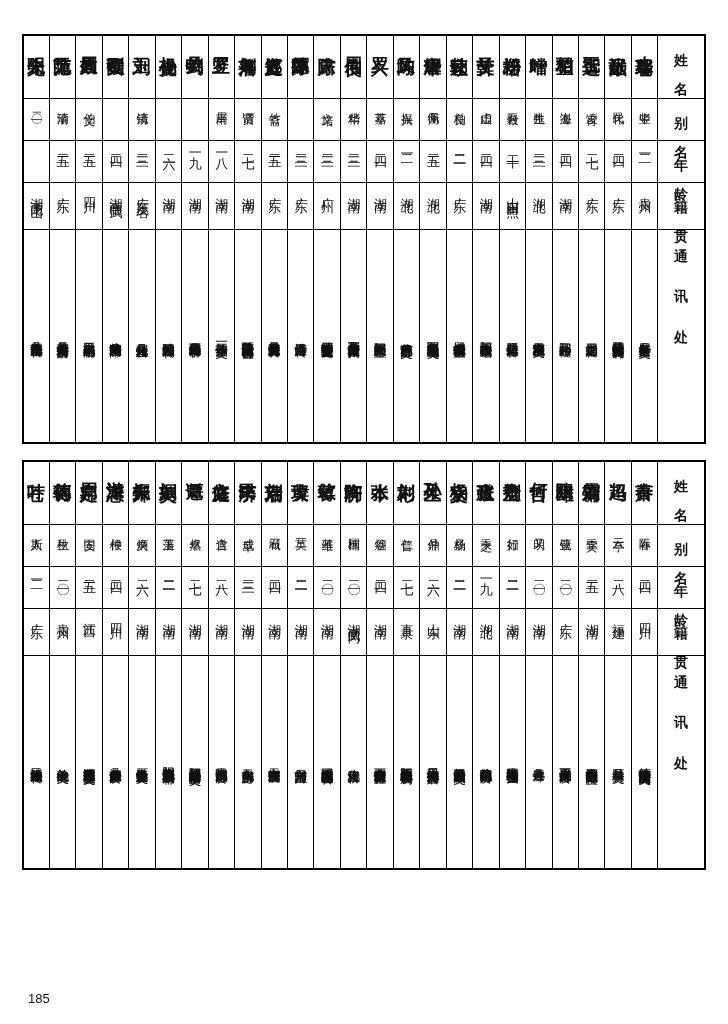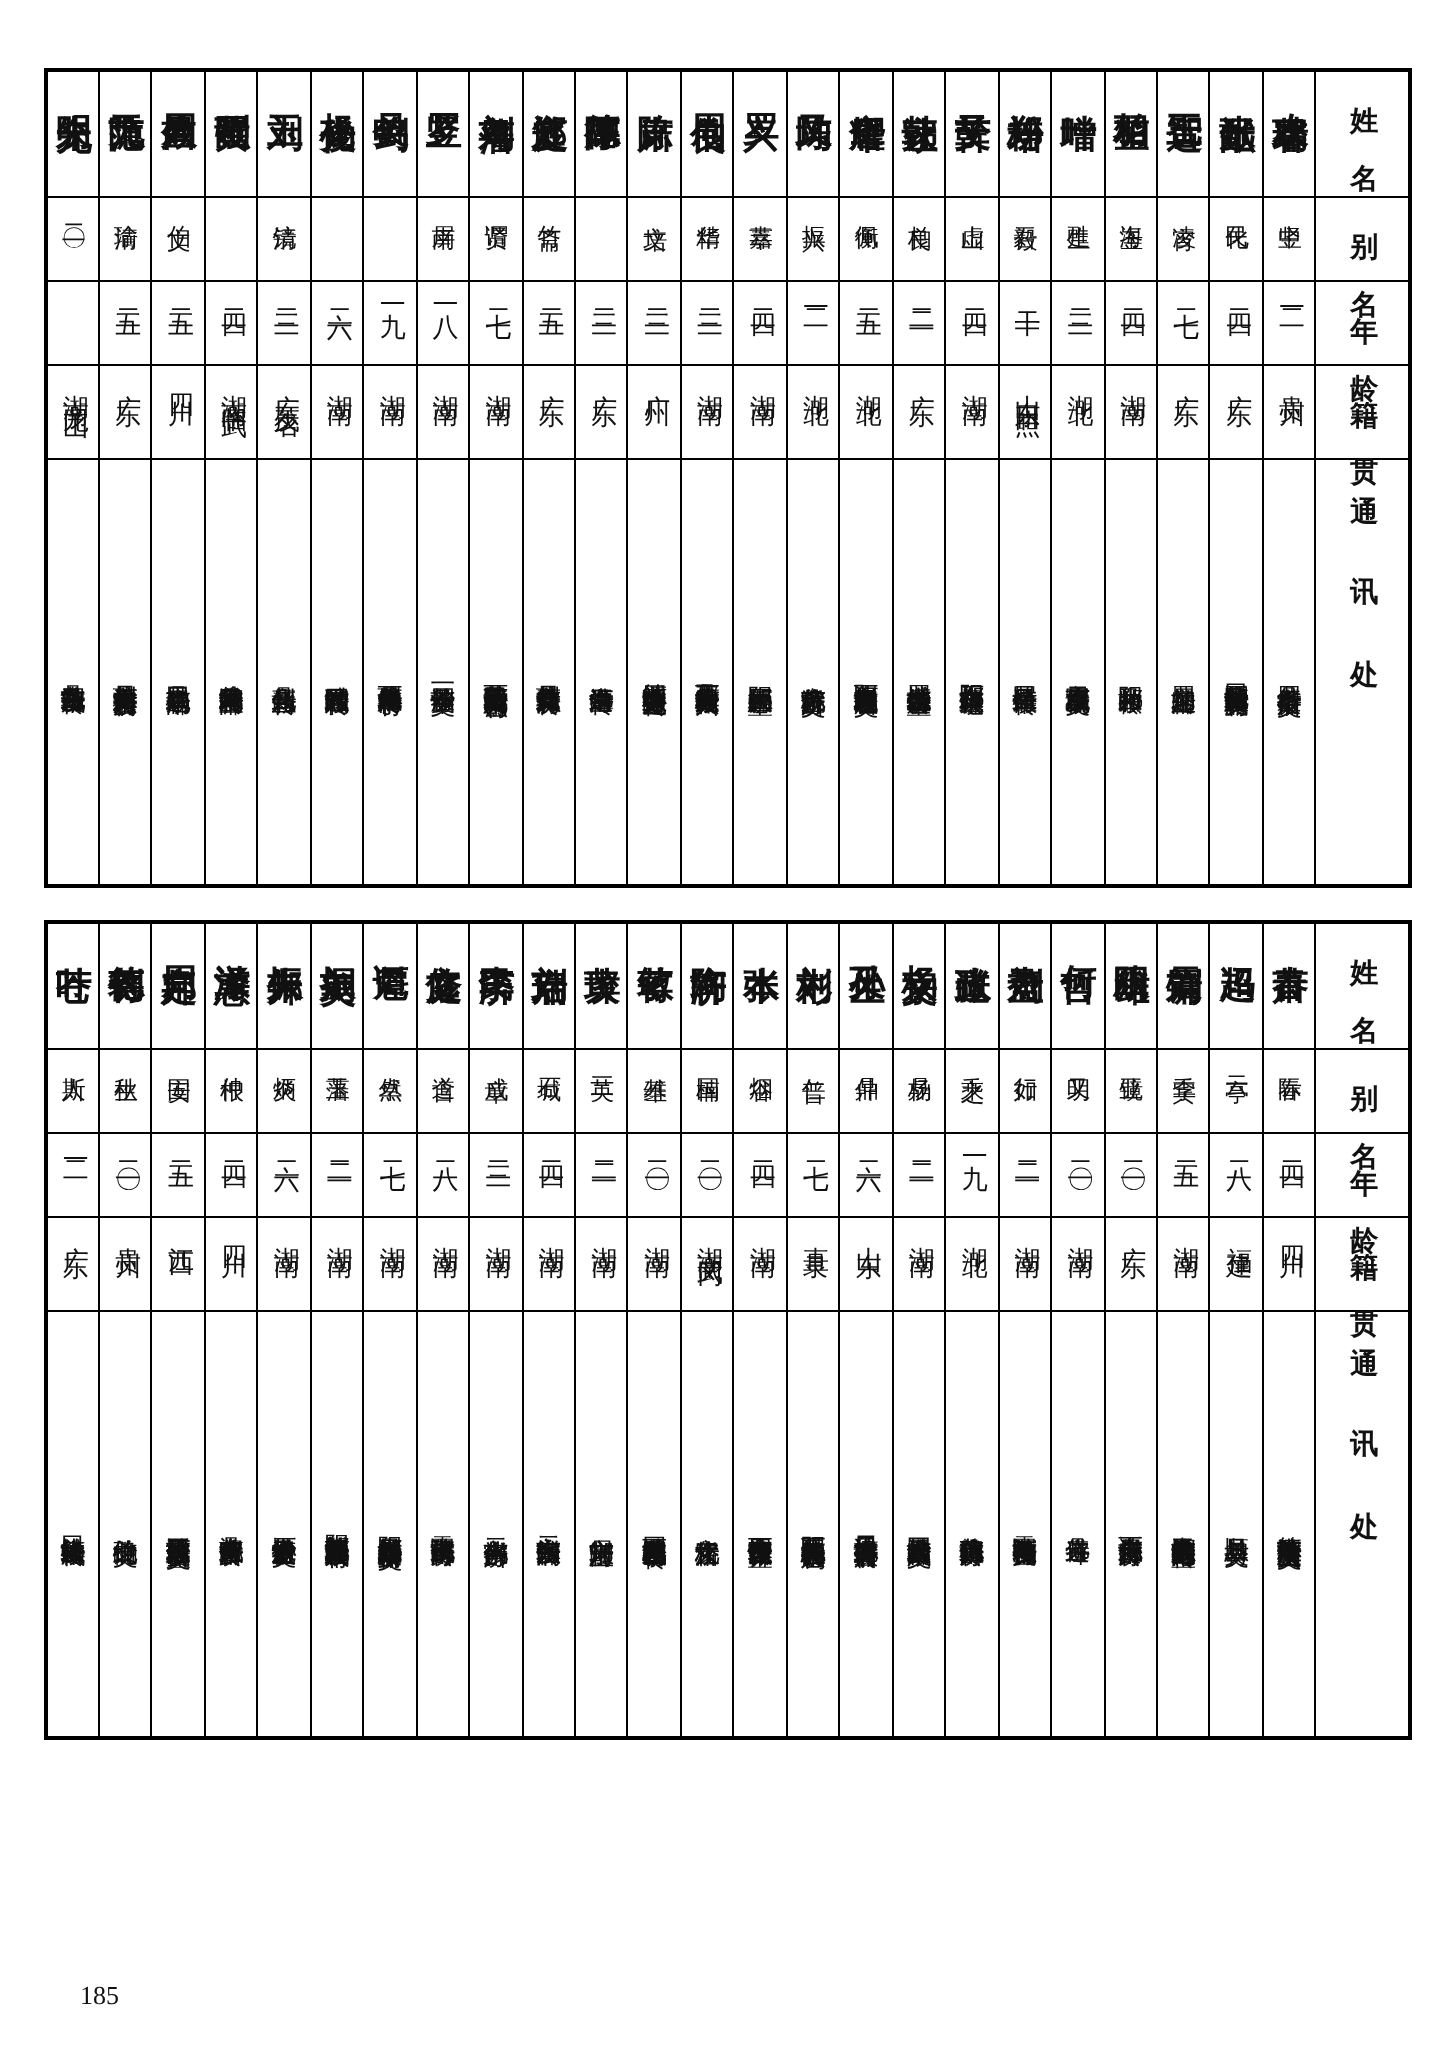--- a/index.html
+++ b/index.html
@@ -96,24 +96,24 @@
   .row-name td { height: 62px; }
   .row-alias td { height: 38px; }
   .row-age td { height: 40px; }
   .row-origin td { height: 46px; }
   .row-addr td { height: 212px; }
 
   .spacer { height: 16px; }
 
   .pagenum {
     position: absolute;
-    left: 40px;
+    left: 28px;
     bottom: 18px;
     font-size: 13px;
-    font-family: Liberation Serif, serif;
+    font-family: Liberation Sans, sans-serif;
     color: #111;
     text-align: right;
   }
 </style>
 </head>
 <body>
 
 <div class="page">
   <div class="tables">
 

